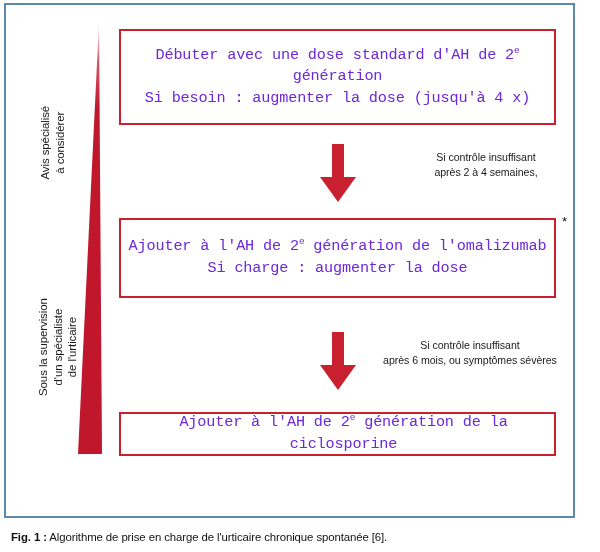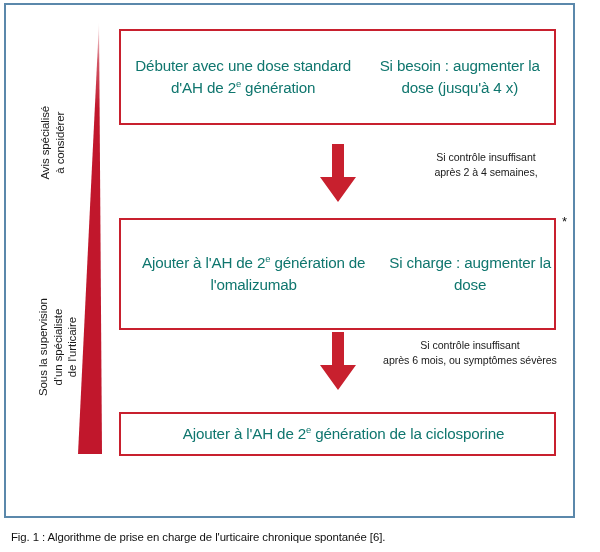--- a/index.html
+++ b/index.html
@@ -66,41 +66,41 @@
     width: 200px;
   }
 
   
   .tx-box {
     position: absolute;
     border: 2px solid #c8202e;
     background: #ffffff;
     box-sizing: border-box;
     display: flex;
-    flex-direction: row;
+    flex-direction: column;
     align-items: center;
     justify-content: center;
     text-align: center;
     font-size: 15.2px;
     line-height: 1.42;
-    color: #0f766e;
+    color: #6d28d9;
     letter-spacing: -0.15px;
+    font-family: Liberation Mono, monospace;
   }
   #tx-box-1 {
     left: 119px;
     top: 29px;
     width: 437px;
     height: 96px;
   }
   #tx-box-2 {
     left: 119px;
     top: 218px;
     width: 437px;
-    height: 112px;
-    justify-content: flex-end;
+    height: 80px;
   }
   #tx-box-3 {
     left: 119px;
     top: 412px;
     width: 437px;
     height: 44px;
     padding-left: 12px;
   }
   .tx-line { display: block; }
 
@@ -163,21 +163,21 @@
   .caption {
     position: absolute;
     left: 4px;
     top: 531px;
     width: 580px;
     font-size: 11.4px;
     color: #111111;
     letter-spacing: -0.1px;
   }
   .caption-label {
-    font-weight: normal;
+    font-weight: bold;
     padding-left: 7px;
   }
 </style>
 </head>
 <body>
 
 <div class="figure-wrap">
 
   <div class="frame"></div>
 

